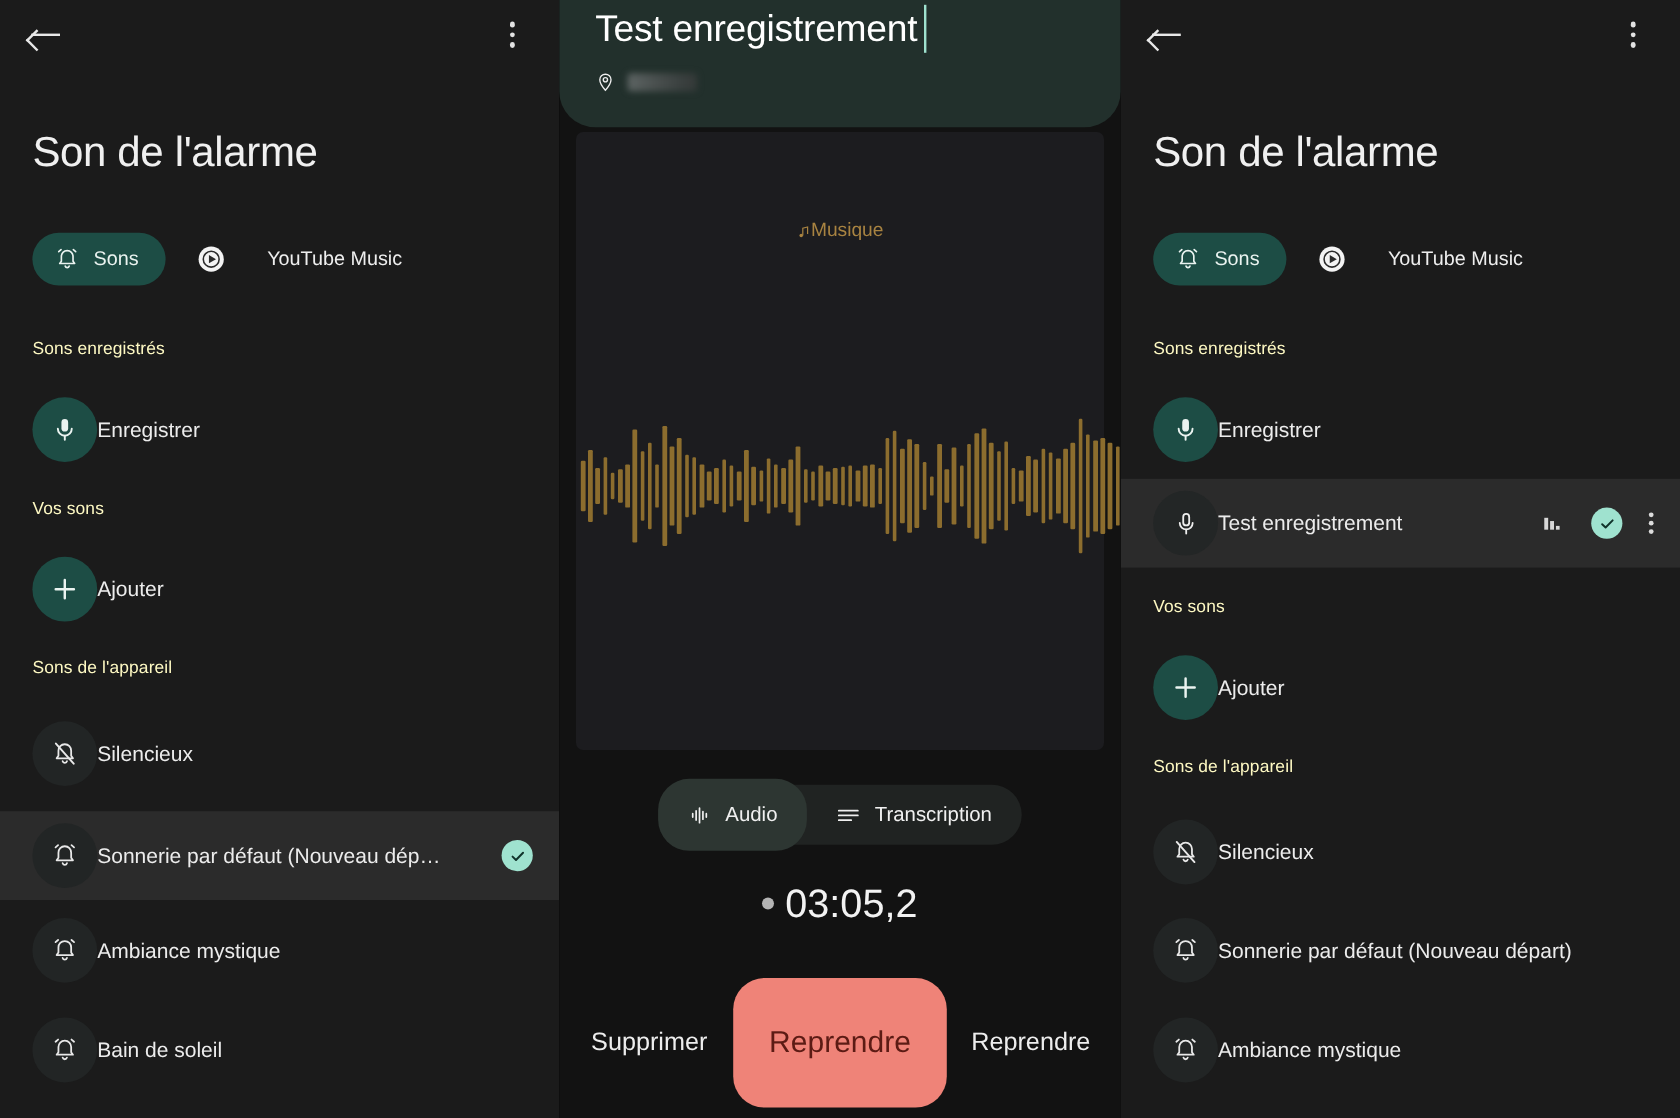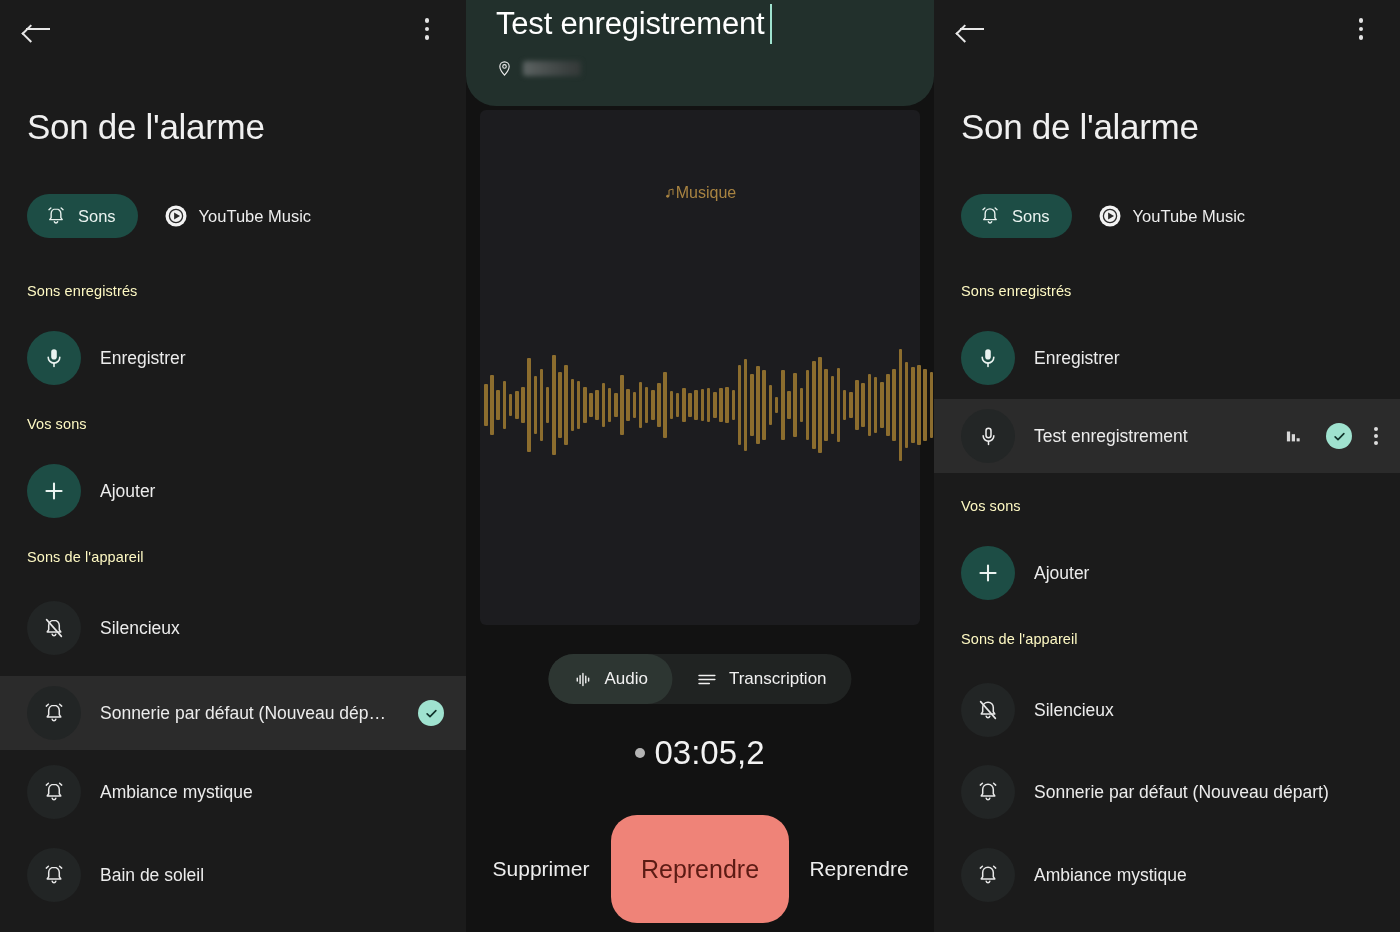--- a/index.html
+++ b/index.html
@@ -56,21 +56,21 @@
     display: flex; align-items: center; gap: 26px;
   }
   .chip {
     display: flex; align-items: center; gap: 11px;
     height: 44px; padding: 0 22px 0 18px;
     border-radius: 22px; background: #1d4d45;
     cursor: pointer;
   }
   .chip-label { font-size: 16.5px; color: #eaf3f0; }
   .chip-plain { display: flex; align-items: center; gap: 11px; cursor: pointer; }
-  .chip-plain .chip-label { color: #eeeeee; }
+  .chip-plain .chip-label { color: #eeeeee; margin-left: 24px; }
 
   .bell-ico { width: 22px; height: 22px; display: block; }
   .yt-ico { width: 24px; height: 24px; display: block; }
 
   
   .sec-head {
     position: absolute; left: 27px;
     font-size: 14.5px; color: #fef9c3; letter-spacing: 0.1px;
   }
 
@@ -82,21 +82,21 @@
   }
   .row.selected { background: #2b2b2b; }
   .avatar {
     width: 54px; height: 54px; border-radius: 50%;
     display: flex; align-items: center; justify-content: center; flex: 0 0 auto;
   }
   .avatar.teal { background: #1d4d45; }
   .avatar.ghost { background: #222525; }
   .avatar.ghost-dark { background: #232626; }
   .row-label {
-    margin-left: 19px; font-size: 17.5px; color: #ececec;
+    font-size: 17.5px; color: #ececec;
     white-space: nowrap; overflow: hidden; text-overflow: ellipsis;
     flex: 1 1 auto;
   }
   .row-trailing { display: flex; align-items: center; gap: 22px; flex: 0 0 auto; }
 
   .check-circle {
     width: 26px; height: 26px; border-radius: 50%;
     background: #9fe2cf; display: flex; align-items: center; justify-content: center;
     flex: 0 0 auto;
   }
@@ -149,21 +149,21 @@
   .wbar { width: 3.6px; background: #8c6d2e; border-radius: 1px; flex: 0 0 auto; }
 
   
   .seg {
     position: absolute; top: 654px; left: 50%; transform: translateX(-50%);
     display: flex; align-items: center;
     background: #202322; border-radius: 26px; height: 50px;
   }
   .seg-item {
     display: flex; align-items: center; gap: 12px;
-    height: 50px; padding: 0 25px; border-radius: 26px; cursor: pointer;
+    height: 60px; padding: 0 25px; border-radius: 26px; cursor: pointer;
   }
   .seg-item.active { background: #2d3632; }
   .seg-label { font-size: 17px; color: #f0f0f0; }
   .eq2-ico { width: 19px; height: 17px; display: block; }
   .list-ico { width: 19px; height: 13px; display: block; }
 
   .timer {
     position: absolute; top: 734px; left: 0; right: 0;
     display: flex; align-items: center; justify-content: center; gap: 9px;
   }

